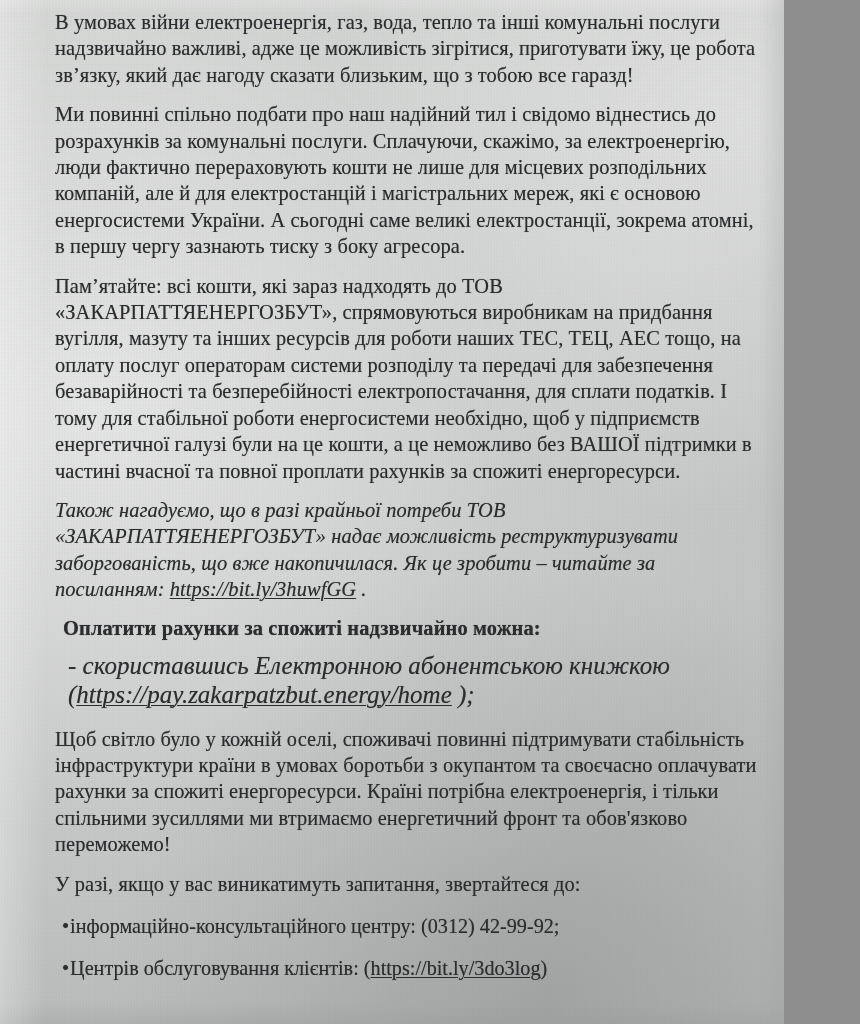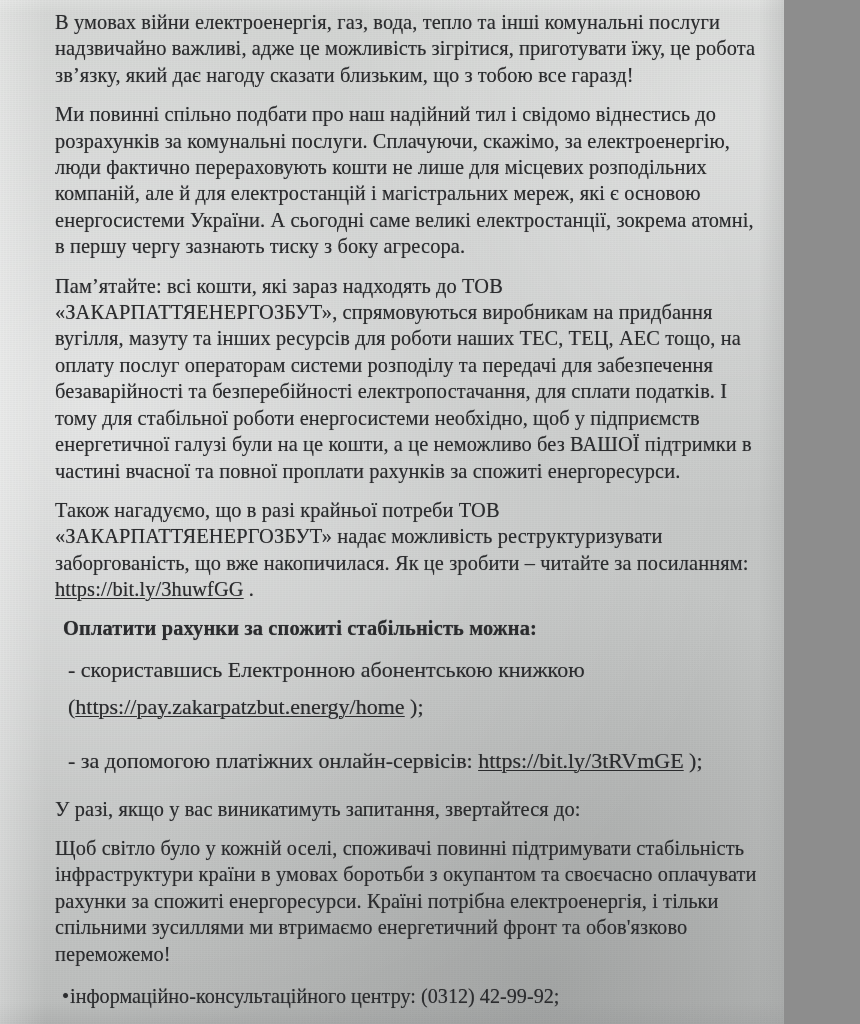--- a/index.html
+++ b/index.html
@@ -49,36 +49,37 @@
     padding: 9px 26px 0 55px;
   }
   p.body {
     margin: 0 0 13px 0;
     font-size: 20.4px;
     line-height: 26.4px;
     text-align: left;
     letter-spacing: .1px;
     text-shadow: 0 0 .7px rgba(40,40,44,.50);
   }
-  p.body.tight { margin-bottom: 12px; }
+  p.body.tight { margin-bottom: 12px; font-style: italic; }
   p.heading {
     margin: 0 0 10px 0;
     padding-left: 8px;
     font-weight: bold;
     font-size: 20.4px;
     line-height: 26px;
     letter-spacing: .15px;
     text-shadow: 0 0 .8px rgba(35,35,40,.65);
   }
   p.item {
     margin: 0 0 17px 0;
     padding-left: 13px;
-    font-size: 22px;
-    line-height: 37px;
+    font-size: 25px;
+    line-height: 29px;
     text-shadow: 0 0 .7px rgba(40,40,44,.50);
+    font-style: italic;
   }
   p.contact {
     margin: 16px 0 15px 0;
     padding-left: 7px;
     font-size: 20.2px;
     line-height: 26.4px;
     text-shadow: 0 0 .7px rgba(40,40,44,.50);
   }
   p.contact .bul { margin-right: 1px; }
   a.link {
@@ -100,34 +101,31 @@
     <p class="body">В умовах війни електроенергія, газ, вода, тепло та інші комунальні послуги надзвичайно важливі, адже це можливість зігрітися, приготувати їжу, це робота зв’язку, який дає нагоду сказати близьким, що з тобою все гаразд!</p>
 
     <p class="body">Ми повинні спільно подбати про наш надійний тил і свідомо віднестись до розрахунків за комунальні послуги. Сплачуючи, скажімо, за електроенергію, люди фактично перераховують кошти не лише для місцевих розподільних компаній, але й для електростанцій і магістральних мереж, які є основою енергосистеми України. А сьогодні саме великі електростанції, зокрема атомні, в першу чергу зазнають тиску з боку агресора.</p>
 
     <p class="body">Пам’ятайте: всі кошти, які зараз надходять до ТОВ «ЗАКАРПАТТЯЕНЕРГОЗБУТ», спрямовуються виробникам на придбання вугілля, мазуту та інших ресурсів для роботи наших ТЕС, ТЕЦ, АЕС тощо, на оплату послуг операторам системи розподілу та передачі для забезпечення безаварійності та безперебійності електропостачання, для сплати податків. І тому для стабільної роботи енергосистеми необхідно, щоб у підприємств енергетичної галузі були на це кошти, а це неможливо без ВАШОЇ підтримки в частині вчасної та повної проплати рахунків за спожиті енергоресурси.</p>
 
     <p class="body tight">
       <span>Також нагадуємо, що в разі крайньої потреби ТОВ «ЗАКАРПАТТЯЕНЕРГОЗБУТ» надає можливість реструктуризувати заборгованість, що вже накопичилася. Як це зробити – читайте за посиланням: </span><a class="link" href="#">https://bit.ly/3huwfGG</a><span> .</span>
     </p>
 
-    <p class="heading">Оплатити рахунки за спожиті стабільність можна:</p>
+    <p class="heading">Оплатити рахунки за спожиті надзвичайно можна:</p>
 
     <p class="item">
       <span>-</span><span> скориставшись Електронною абонентською книжкою (</span><a class="link" href="#">https://pay.zakarpatzbut.energy/home</a><span> );</span>
     </p>
 
-    <p class="item">
-      <span>-</span><span> за допомогою платіжних онлайн-сервісів: </span><a class="link" href="#">https://bit.ly/3tRVmGE</a><span> );</span>
-    </p>
 
 
+    <p class="body">Щоб світло було у кожній оселі, споживачі повинні підтримувати стабільність інфраструктури країни в умовах боротьби з окупантом та своєчасно оплачувати рахунки за спожиті енергоресурси. Країні потрібна електроенергія, і тільки спільними зусиллями ми втримаємо енергетичний фронт та обов'язково переможемо!</p>
+
     <p class="body">У разі, якщо у вас виникатимуть запитання, звертайтеся до:</p>
-
-    <p class="body">Щоб світло було у кожній оселі, споживачі повинні підтримувати стабільність інфраструктури країни в умовах боротьби з окупантом та своєчасно оплачувати рахунки за спожиті енергоресурси. Країні потрібна електроенергія, і тільки спільними зусиллями ми втримаємо енергетичний фронт та обов'язково переможемо!</p>
 
     <p class="contact">
       <span class="bul">•</span><span>інформаційно-консультаційного центру: (0312) 42-99-92;</span>
     </p>
 
 
     <p class="contact">
       <span class="bul">•</span><span>Центрів обслуговування клієнтів: (</span><a class="link" href="#">https://bit.ly/3do3log</a><span>)</span>
     </p>
 

